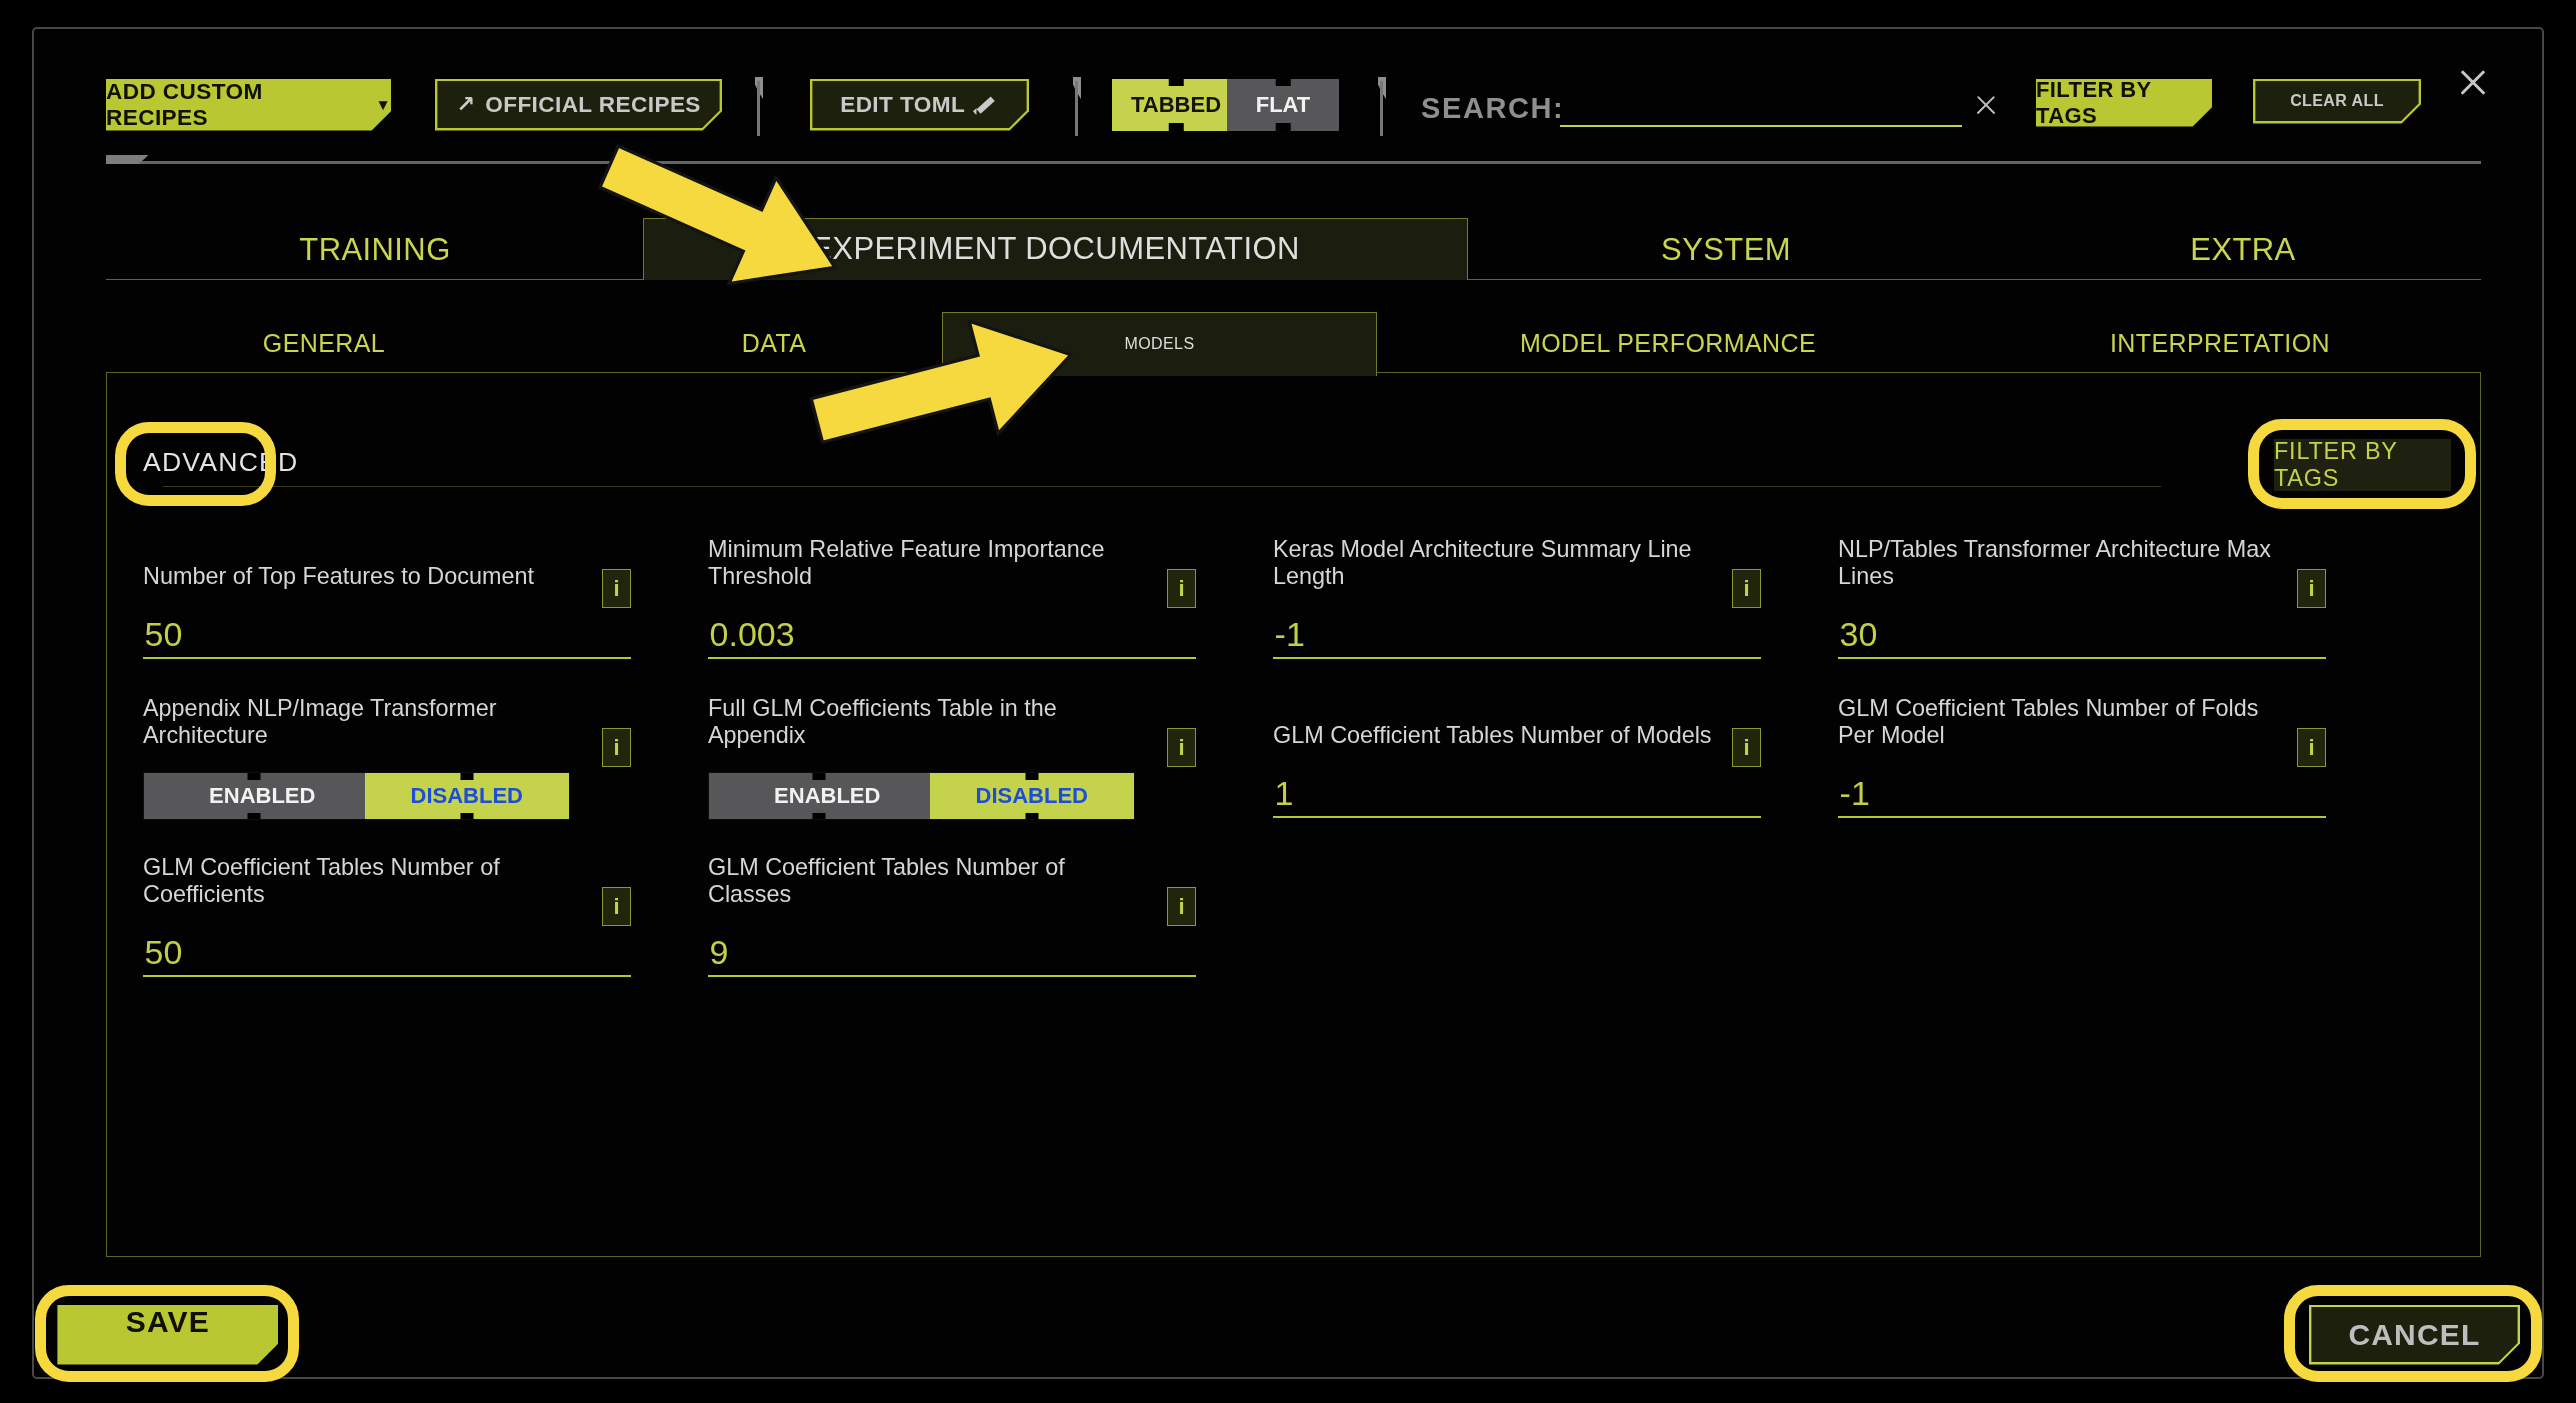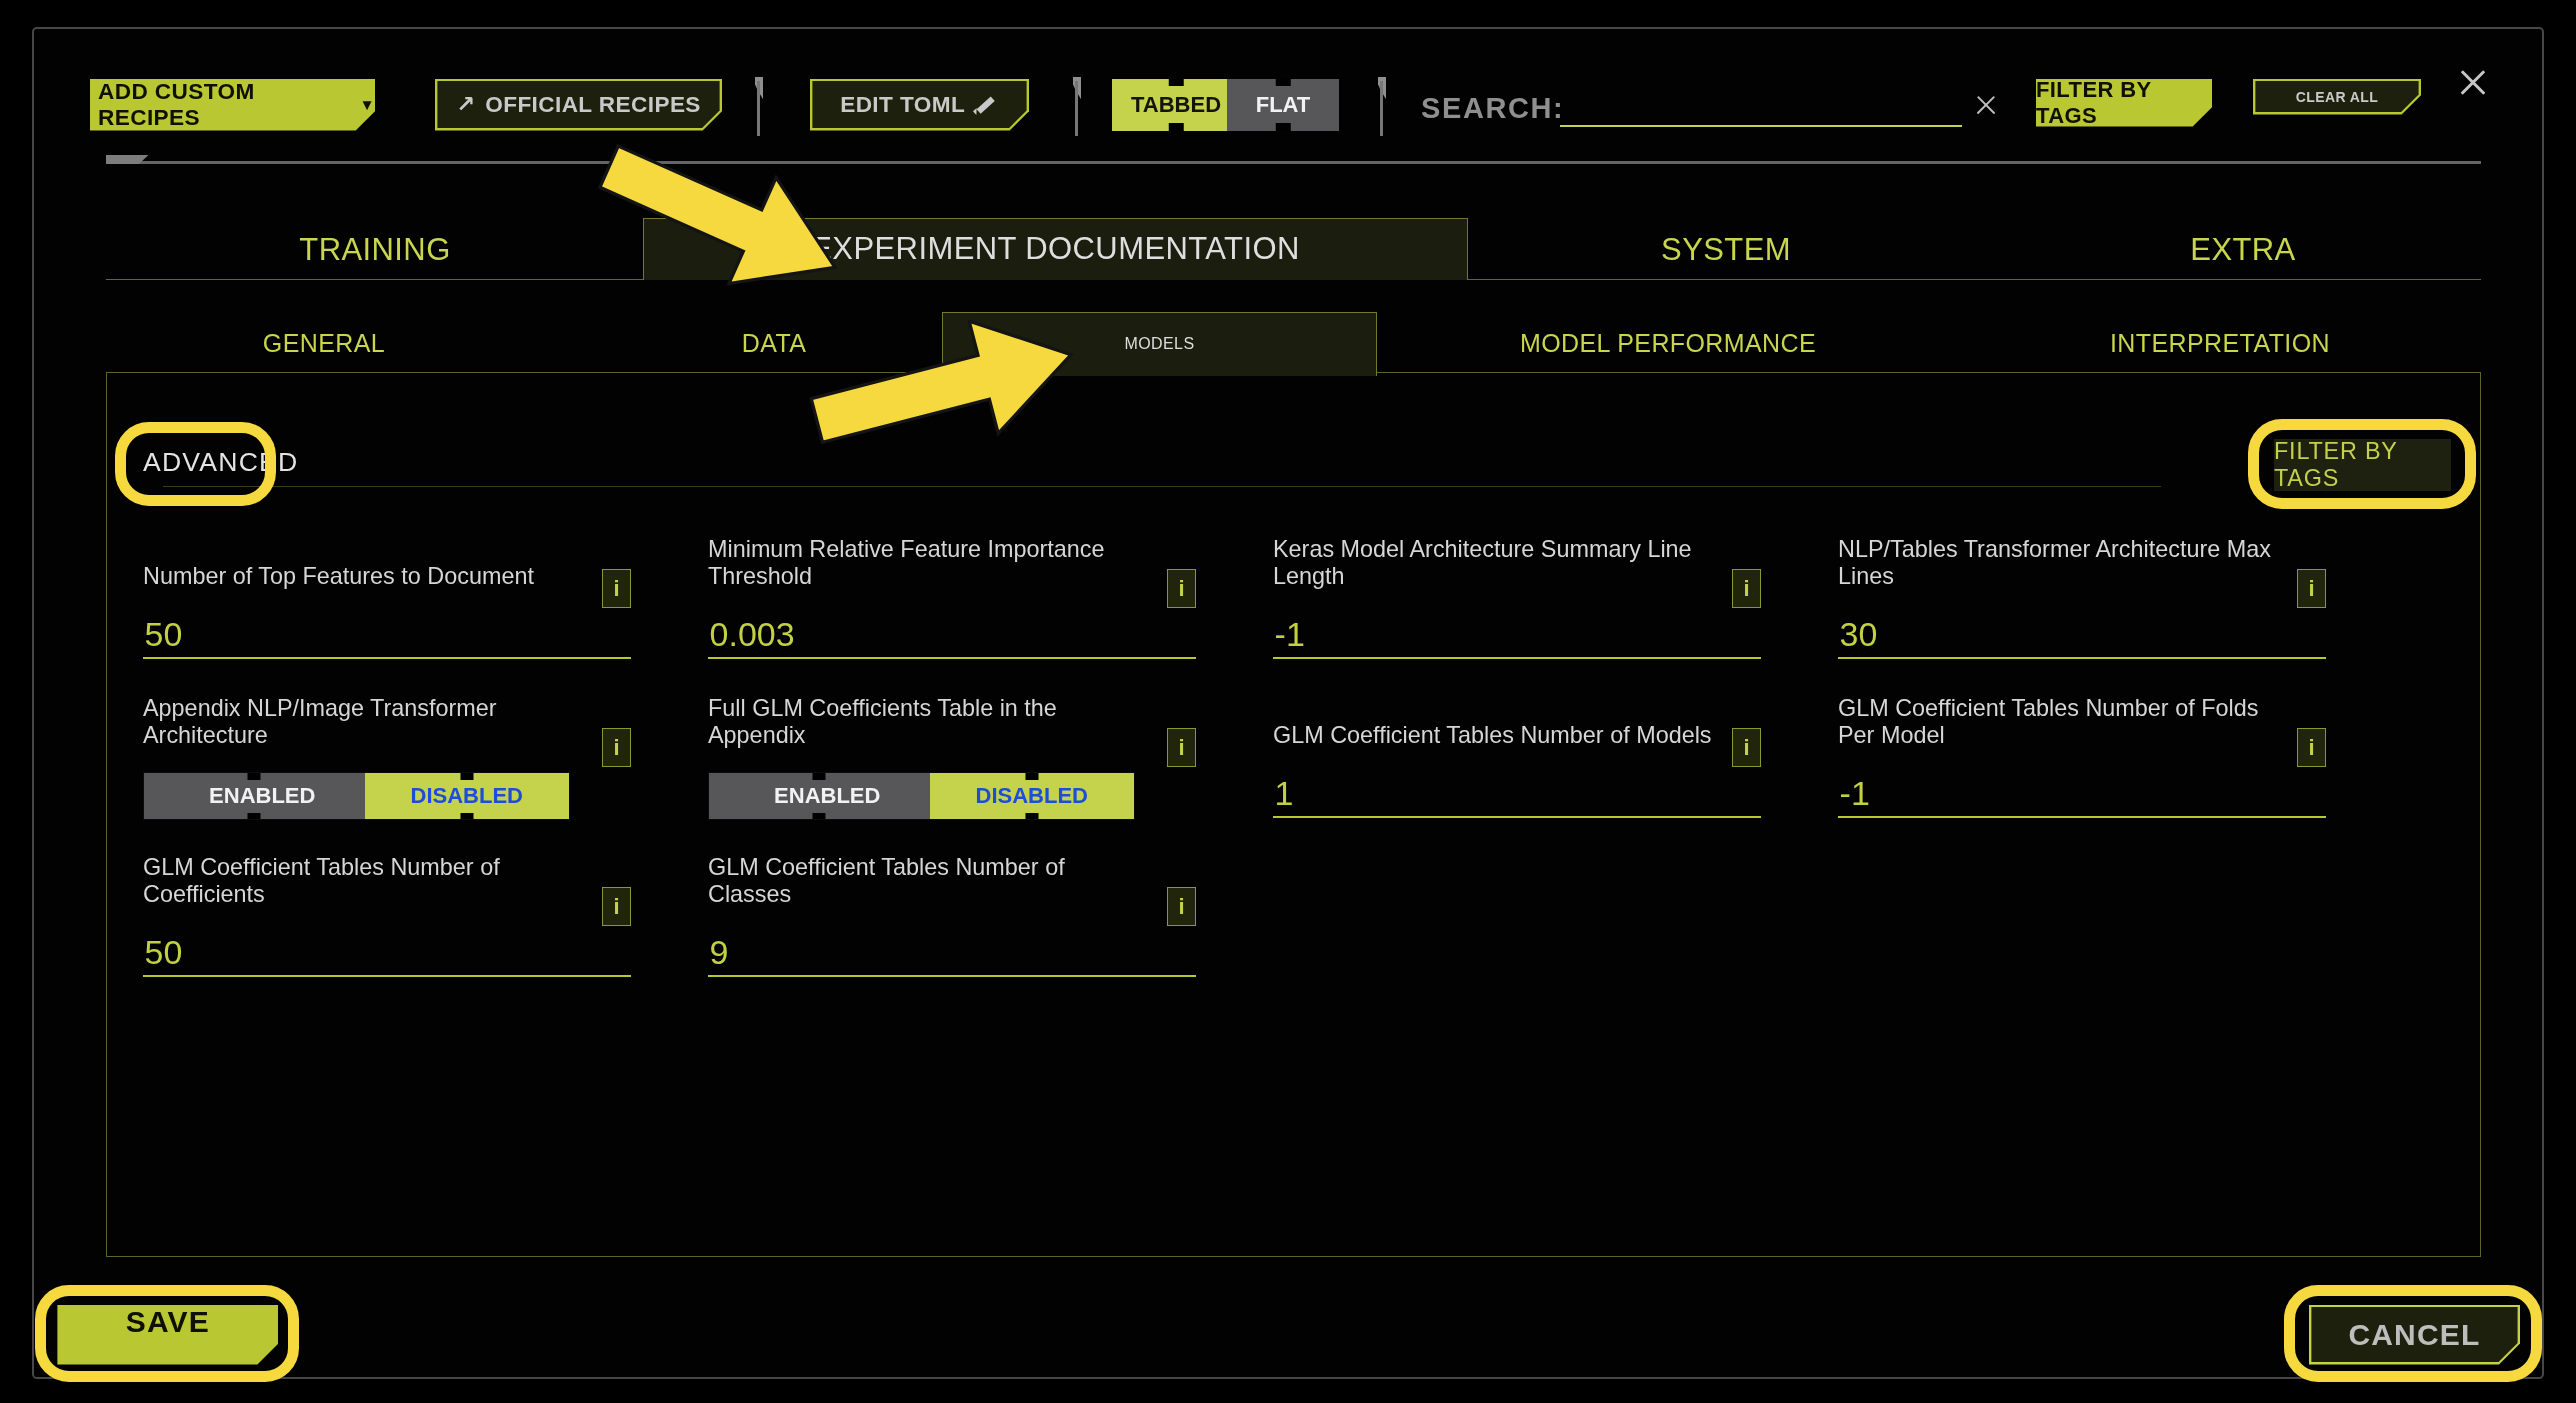--- a/index.html
+++ b/index.html
@@ -92,21 +92,21 @@
 
   
   .ring{position:absolute;border:11.3px solid #f5d93f;border-radius:34px;box-sizing:border-box;z-index:40;pointer-events:none;}
   .arrows{position:absolute;left:0;top:0;z-index:45;pointer-events:none;}
 </style>
 </head>
 <body>
 
 <div class="dialog">
 
-  <div class="tb-btn fill" style="left:56px;width:285px;padding-left:8px;">
+  <div class="tb-btn fill" style="left:72px;width:285px;">
     <span>ADD CUSTOM RECIPES</span>
     <span class="caret">▼</span>
   </div>
 
   <div class="tb-btn cut" style="left:401px;width:287px;">
     <span class="inner">
       <span class="ext-arrow">↗</span>
       <span>OFFICIAL RECIPES</span>
     </span>
   </div>
@@ -141,21 +141,21 @@
     </div>
 
   <span class="search-label" style="left:1387px;">SEARCH:</span>
   <input class="search-input" style="left: 1526px;" value="">
   <span class="xicon x-sm" style="position:absolute;left:1938px;top:63px;"></span>
 
   <div class="tb-btn fill" style="left:2002px;width:176px;height:48px;font-size:22px;">
     <span>FILTER BY TAGS</span>
   </div>
 
-  <div class="tb-btn cut" style="left:2219px;width:168px;height:36px;font-size:14px;">
+  <div class="tb-btn cut" style="left:2219px;width:168px;height:45px;font-size:16px;">
     <span class="inner">
         <span>CLEAR ALL</span>
       </span>
   </div>
 
   <span class="xicon x-lg" style="position:absolute;left:2421px;top:35px;"></span>
 
   <div class="scroll-line"></div>
   <div class="scroll-thumb"></div>
 

